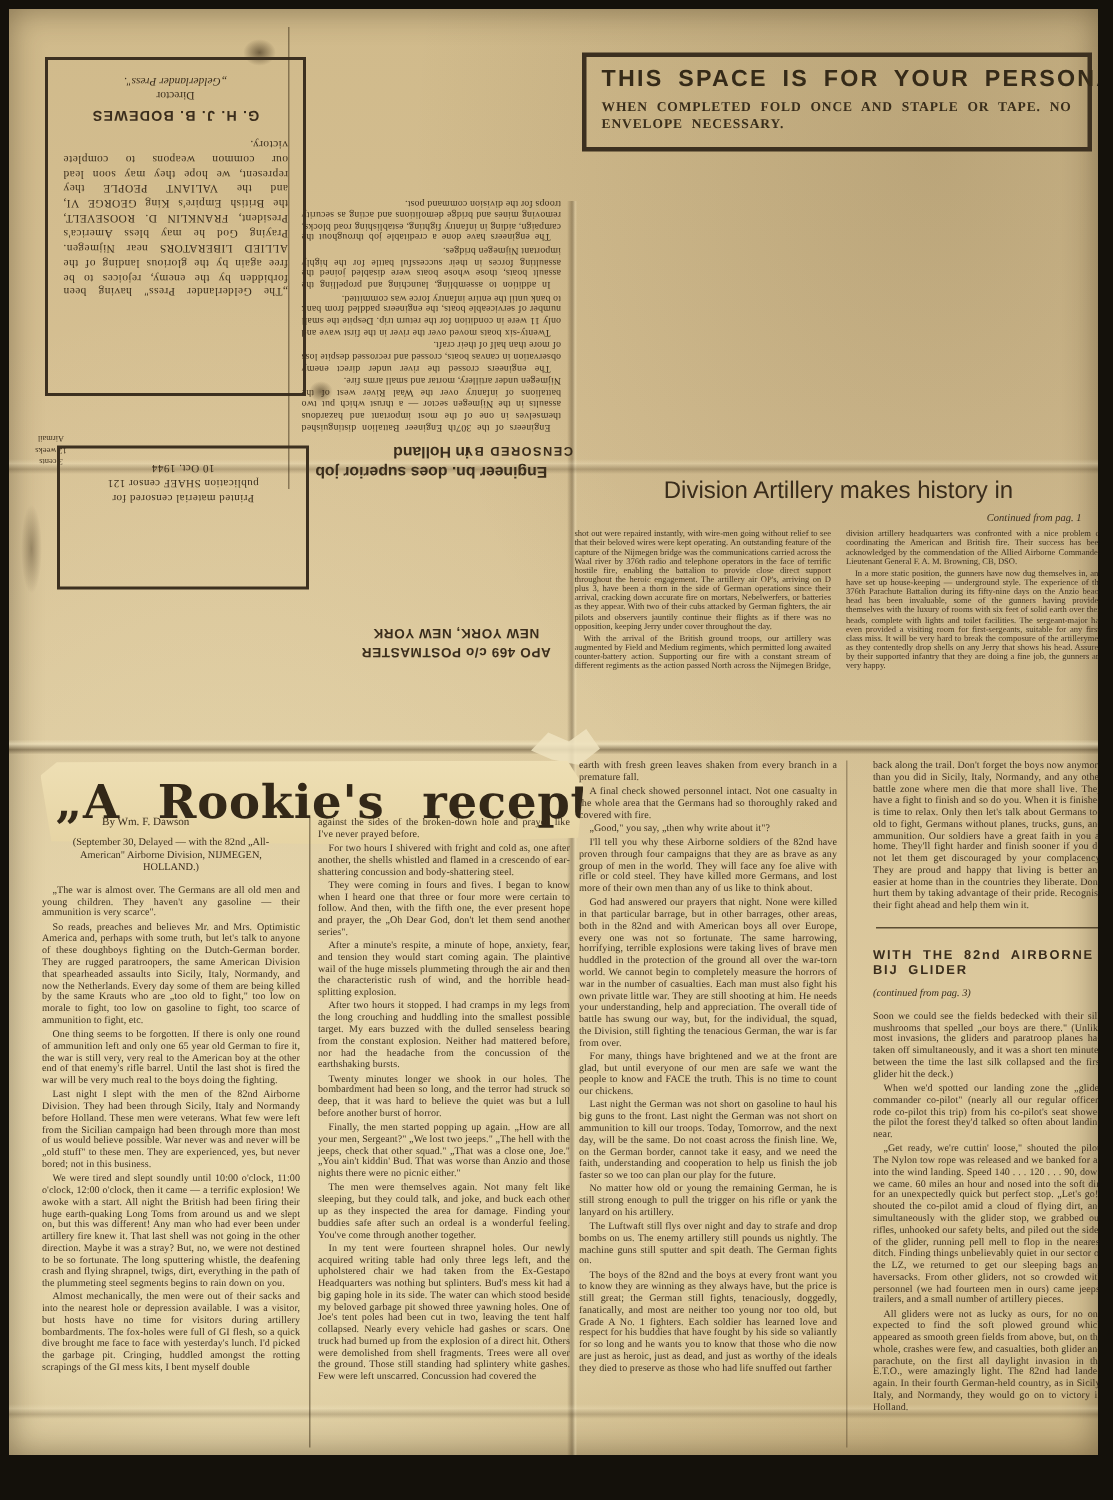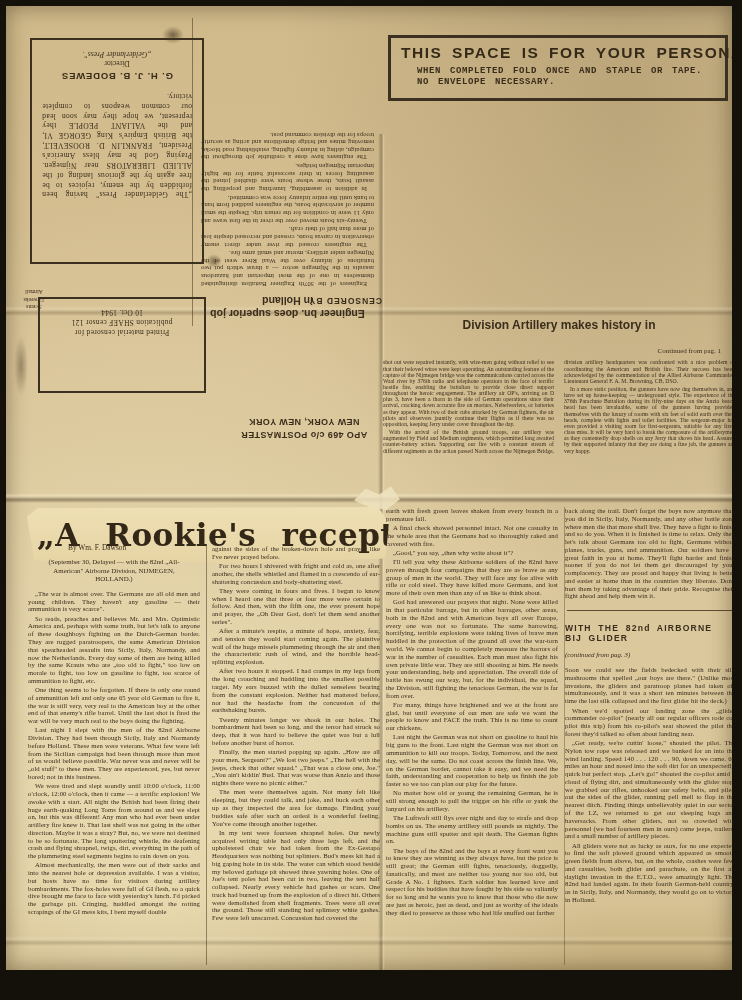--- a/index.html
+++ b/index.html
@@ -29,21 +29,21 @@
   .stain.s2 { left:200px; top:248px; width:16px; height:14px; background:radial-gradient(rgba(40,26,8,.5),rgba(40,26,8,0) 70%); }
   .stain.s3 { left:8px; top:330px; width:14px; height:60px; background:radial-gradient(rgba(40,26,8,.35),rgba(40,26,8,0) 70%); }
   .tear { position:absolute; left:348px; top:480px; width:46px; height:24px; background:#efe3c0; clip-path:polygon(0 60%,25% 10%,55% 35%,80% 0,100% 55%,70% 100%,30% 85%); opacity:.85; }
 
   .rot180 { transform:rotate(180deg); }
 
   
   .letter-box { position:absolute; left:382px; top:29px; width:340px; height:66px;
     border:3px solid #3c3020; padding:6px 10px 4px; }
   .letter-title { font-family:"Liberation Sans","DejaVu Sans",sans-serif; font-weight:bold; font-size:15.5px; letter-spacing:1.5px; word-spacing:4px; color:#352a18; white-space:nowrap; }
-  .letter-sub { font-family:Liberation Mono, monospace; font-weight:bold; font-size:9px; letter-spacing:.6px; word-spacing:3px; margin-top:4px; line-height:1.25; color:#3a2e1b;margin-left:16px; }
+  .letter-sub { font-family:Liberation Serif, serif; font-weight:bold; font-size:9px; letter-spacing:.6px; word-spacing:3px; margin-top:4px; line-height:1.25; color:#3a2e1b; }
 
   
   .geld-box { position:absolute; left:24px; top:32px; width:174px; height:226px;
     border:2.5px solid #3c3020; padding:16px 10px 10px; display:flex; flex-direction:column; justify-content:flex-end; }
   .geld-body { font-size:7.6px; line-height:1.3; text-align:justify; letter-spacing:.3px; word-spacing:2px; }
   .geld-sig { font-family:"Liberation Sans","DejaVu Sans",sans-serif; font-weight:bold; font-size:9.5px; text-align:center; margin-top:9px; letter-spacing:.8px; }
   .geld-sig-title { font-size:7.6px; text-align:center; margin-top:3px; }
   .geld-sig-org { font-size:7.6px; text-align:center; font-style:italic; }
 
   
@@ -57,39 +57,39 @@
     display:flex; flex-direction:column; justify-content:flex-end; padding:8px; }
   .censor-box div { font-size:7.4px; text-align:center; line-height:1.35; letter-spacing:.3px; }
   .censored-by { position:absolute; left:292px; top:290px; width:84px; font-family:"Liberation Sans","DejaVu Sans",sans-serif; font-weight:bold; font-size:8.5px; letter-spacing:1px; }
   .subscription { position:absolute; left:13px; top:282px; width:30px; }
   .subscription div { font-size:5.6px; text-align:center; line-height:1.3; }
   .apo { position:absolute; left:220px; top:410px; width:156px; }
   .apo div { font-family:"Liberation Sans","DejaVu Sans",sans-serif; font-weight:bold; font-size:9px; text-align:center; line-height:1.4; letter-spacing:.4px; }
 
   
   .arty { position:absolute; left:377px; top:312px; width:352px; height:196px; }
-  .arty-title { font-family:"Liberation Sans","DejaVu Sans",sans-serif; font-weight:bold; font-size:12px; text-align:center; line-height:1.2; }
-  .arty-cont { font-size:7px; text-align:right; margin:15px 14px 4px 0; }
+  .arty-title { font-family:"Liberation Sans","DejaVu Sans",sans-serif; font-weight:normal; font-size:16px; text-align:center; line-height:1.2; }
+  .arty-cont { font-style:italic; font-size:7px; text-align:right; margin:4px 14px 4px 0; }
   .arty-body { height:152px; columns:2; column-gap:10px; overflow:hidden; }
   .arty-body p { font-size:5.7px; line-height:1.08; text-align:justify; text-indent:6px; margin-bottom:2px; }
   .arty-body p:first-child { text-indent:0; }
 
   
   .rookie { position:absolute; left:19px; top:499px; width:710px; height:462px; }
   .headline-strip { position:absolute; left:2px; top:2px; width:362px; height:56px; background:#eaD9ac;
     background:linear-gradient(180deg,#eedfb4,#e6d4a4); clip-path:polygon(0 18%,3% 2%,97% 0,100% 30%,99% 92%,60% 100%,2% 96%); 
     display:flex; align-items:center; }
   .headline { font-family:"DejaVu Serif","Liberation Serif",serif; font-weight:bold; font-size:31px; letter-spacing:.5px; word-spacing:14px; color:#332818; padding-left:10px; white-space:nowrap; }
   .col { position:absolute; overflow:hidden; }
   .col p { font-size:6.7px; line-height:1.16; text-align:justify; text-indent:7px; margin-bottom:1.5px; letter-spacing:.05px; }
   .col.contstart > div.paras > p:first-child { text-indent:0; }
   .col1 { left:3px;  top:38px; width:172px; height:422px; }
   .col2 { left:181px; top:40px; width:174px; height:420px; border-left:1px solid rgba(58,43,22,.5); padding-left:5px; }
   .col3 { left:361px; top:2px;  width:172px; height:458px; }
-  .col4 { left:539px; top:2px;  width:171px; height:458px; border-left:1px solid rgba(58,43,22,.35); padding-left:0; }
+  .col4 { left:539px; top:2px;  width:171px; height:458px; border-left:1px solid rgba(58,43,22,.35); padding-left:17px; }
   .byline { font-size:7.4px; margin-bottom:6px;margin-left:40px; }
   .dateline { font-size:6.9px; text-align:center; margin-bottom:6px; line-height:1.25; padding:0 6px; }
   .divider { border:none; border-top:1.5px solid rgba(50,36,16,.75); margin:10px 2px 12px; }
   .glider-title { font-family:"Liberation Sans","DejaVu Sans",sans-serif; font-weight:bold; font-size:8.6px; letter-spacing:1.2px; word-spacing:3px; margin-bottom:8px; }
   .glider-cont { font-style:italic; font-size:6.9px; margin-bottom:8px; }
 </style>
 </head>
 <body>
 
 <div class="paper">

